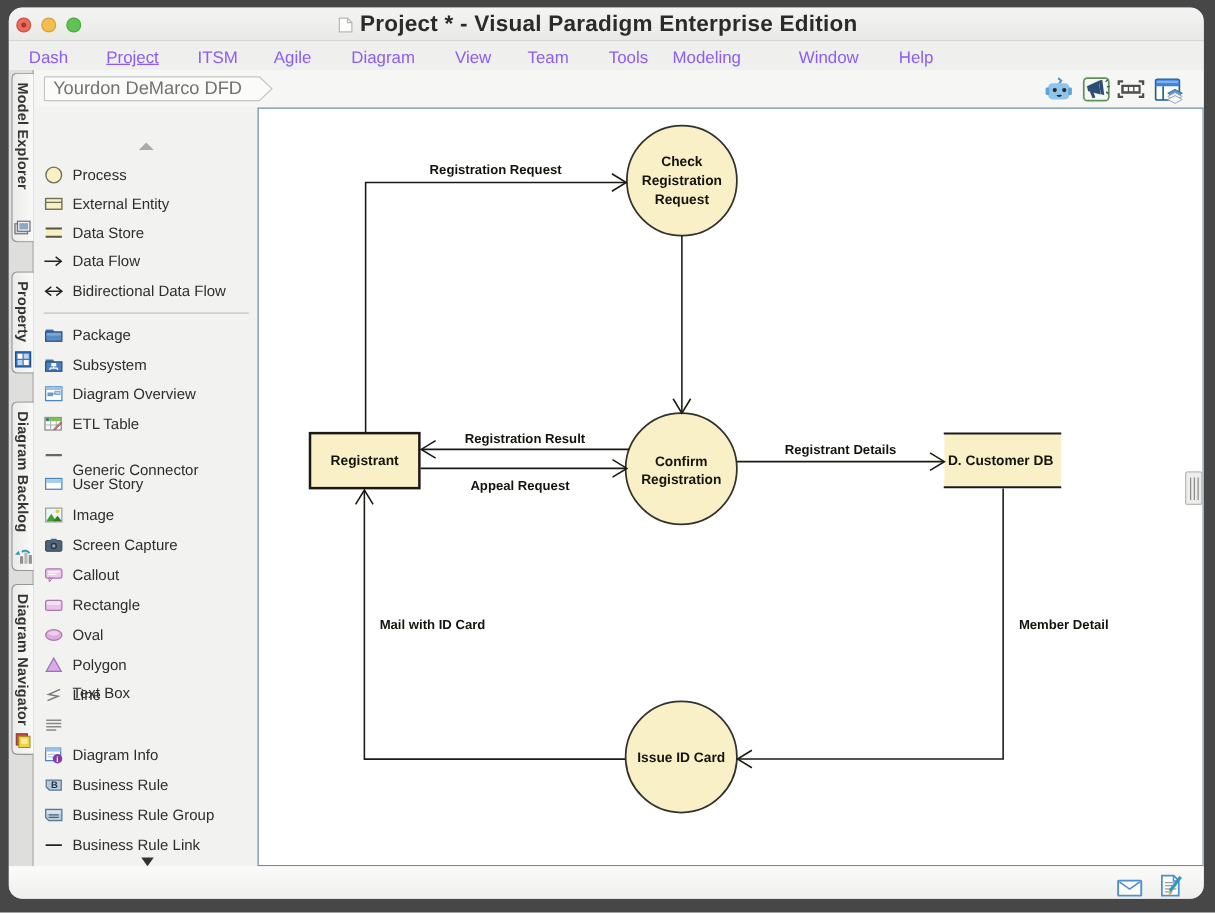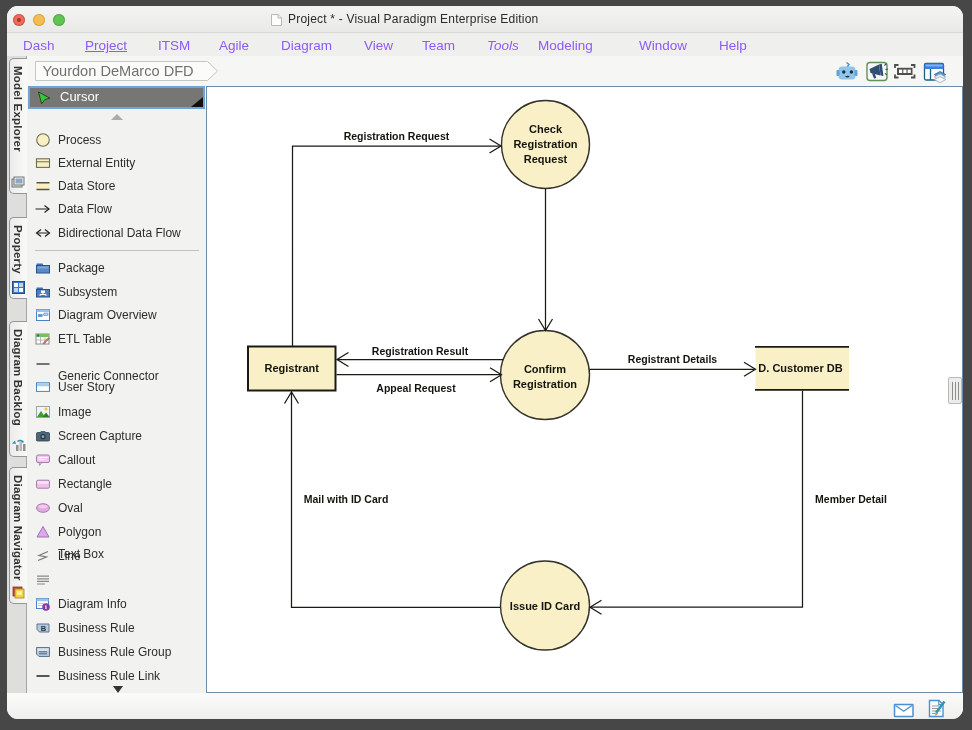--- a/index.html
+++ b/index.html
@@ -3,21 +3,21 @@
 <meta charset="utf-8">
 <style>
 * { margin:0; padding:0; box-sizing:border-box; }
 html,body { width:972px; height:730px; overflow:hidden; }
 body { background:#474747; font-family:"Liberation Sans",sans-serif; position:relative; }
 #win { position:absolute; left:7px; top:6px; width:956px; height:713px; border-radius:11px; overflow:hidden; background:#F2F2F1; }
 .abs { position:absolute; }
 
 #titlebar { left:0; top:0; width:956px; height:27px; background:linear-gradient(#F4F4F2,#E9E9E7); border-bottom:1px solid #D7D7D5; }
 .light { position:absolute; top:8px; width:12px; height:12px; border-radius:50%; }
-#title { position:absolute; left:281px; top:0; height:27px; line-height:27px; font-size:12px; font-weight:normal; color:#2B2B2B; letter-spacing:0.2px; }
+#title { position:absolute; left:281px; top:0; height:27px; line-height:27px; font-size:18px; font-weight:bold; color:#2B2B2B; letter-spacing:0.2px; }
 
 #menubar { left:0; top:27px; width:956px; height:23px; background:#EFEFED; }
 .mi { position:absolute; top:0; height:23px; line-height:26px; font-size:13.5px; color:#8b5cf6; }
 
 #crumbbar { left:20px; top:50px; width:936px; height:30px; background:#F6F6F5; }
 
 #strip { left:0; top:50px; width:20px; height:637px; background:#DEDEDC; border-right:1px solid #A6A6A4; }
 .vtab { position:absolute; left:2px; width:18px; background:linear-gradient(90deg,#EBEBE9,#FAFAF9); border:1px solid #96969a; border-right:none; border-radius:5px 0 0 5px; }
 .vtab .txt { position:absolute; left:1.5px; top:7px; writing-mode:vertical-rl; font-size:11.5px; font-weight:bold; color:#333331; letter-spacing:0.2px; white-space:nowrap; }
 .vtab svg { position:absolute; left:1px; bottom:3px; }
@@ -51,21 +51,21 @@
     <span id="title">Project * - Visual Paradigm Enterprise Edition</span>
   </div>
   <div id="menubar" class="abs">
     <span class="mi" style="left:16px;">Dash</span>
     <span class="mi" style="left:78px;text-decoration:underline;">Project</span>
     <span class="mi" style="left:151px;">ITSM</span>
     <span class="mi" style="left:212px;">Agile</span>
     <span class="mi" style="left:274px;">Diagram</span>
     <span class="mi" style="left:357px;">View</span>
     <span class="mi" style="left:415px;">Team</span>
-    <span class="mi" style="left:480px;font-style:italic;">Tools</span>
+    <span class="mi" style="left:480px;">Tools</span>
     <span class="mi" style="left:531px;">Modeling</span>
     <span class="mi" style="left:632px;">Window</span>
     <span class="mi" style="left:712px;">Help</span>
   </div>
   <div id="crumbbar" class="abs"></div>
   <svg class="abs" style="left:28px;top:54px;" width="192" height="24" viewBox="0 0 192 24">
     <polygon points="0.5,1.5 172.5,1.5 182.5,11 172.5,20.5 0.5,20.5" fill="#FBFBFA" stroke="#C5C5C3" stroke-width="1"></polygon>
     <text x="7.5" y="15.5" font-size="14.6" fill="#717171" font-family="Liberation Sans">Yourdon DeMarco DFD</text>
   </svg>
   <svg class="abs" style="left:829px;top:55px;" width="122" height="29" viewBox="836 61 122 29">
@@ -134,27 +134,20 @@
     <div class="vtab" style="top:411px; height:137px;">
         <span class="txt">Diagram Navigator</span>
       <svg width="15" height="15" viewBox="0 0 15 15">
           <rect x="2" y="2" width="9" height="9" fill="#C84848" stroke="#883030" stroke-width="0.8"></rect>
           <rect x="4" y="4" width="9" height="9" fill="#F2D440" stroke="#A08820" stroke-width="0.8"></rect>
           <rect x="6" y="6" width="5" height="4" fill="#FCF0A0"></rect>
         </svg>
     </div>
   </div>
   <div id="palette" class="abs">
-    <div id="cursorrow">
-        <svg class="abs" style="left:7px;top:2px;" width="16" height="16" viewBox="0 0 16 16">
-          <path d="M1.5 2 L13 8.2 L7.8 9.6 L4.6 13.8 Z" fill="#3DC43D" stroke="#1A4A1A" stroke-width="1"></path>
-        </svg>
-        <span>Cursor</span>
-        <div class="corner"></div>
-      </div>
     <div class="abs" style="left:84px;top:28px;width:0;height:0;border-style:solid;border-width:0 6px 6px 6px;border-color:transparent transparent #ABABA9 transparent;"></div>
     <svg class="picon" style="top:46px;" viewBox="0 0 16 16">
         <circle cx="8" cy="8" r="6.3" fill="#F8EFC4" stroke="#6E6E52" stroke-width="1.1"></circle>
       </svg>
     <span class="prow" style="top:46px;">Process</span>
     <svg class="picon" style="top:68.5px;" viewBox="0 0 16 16">
         <rect x="1.5" y="3.8" width="13" height="8.6" fill="#F8EFC4" stroke="#6E6E52" stroke-width="1.1"></rect>
         <line x1="1.5" y1="6.8" x2="14.5" y2="6.8" stroke="#6E6E52" stroke-width="1"></line>
       </svg>
     <span class="prow" style="top:68.5px;">External Entity</span>

